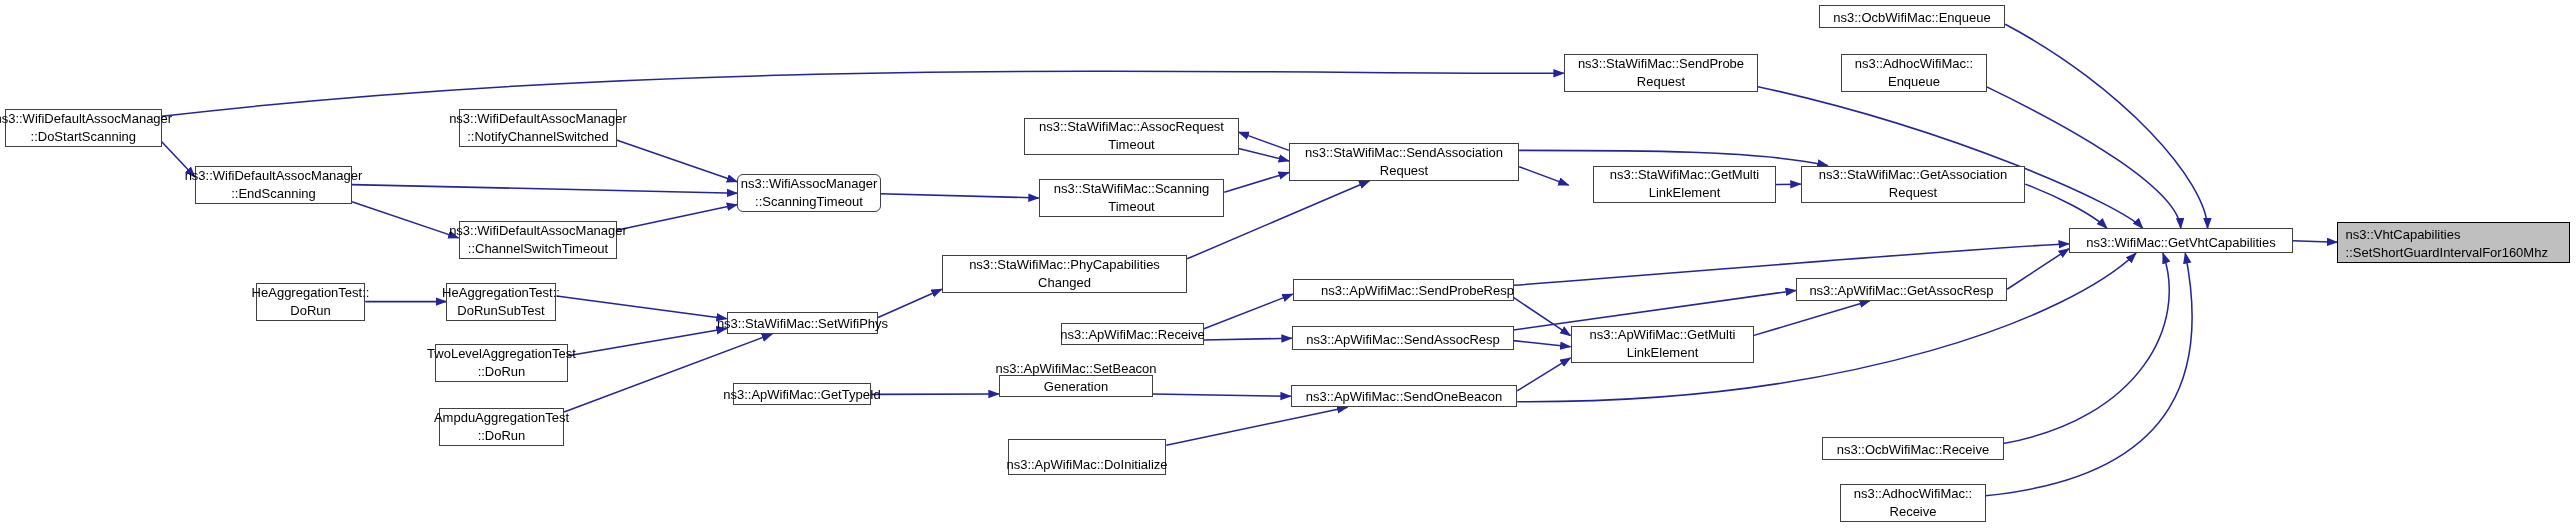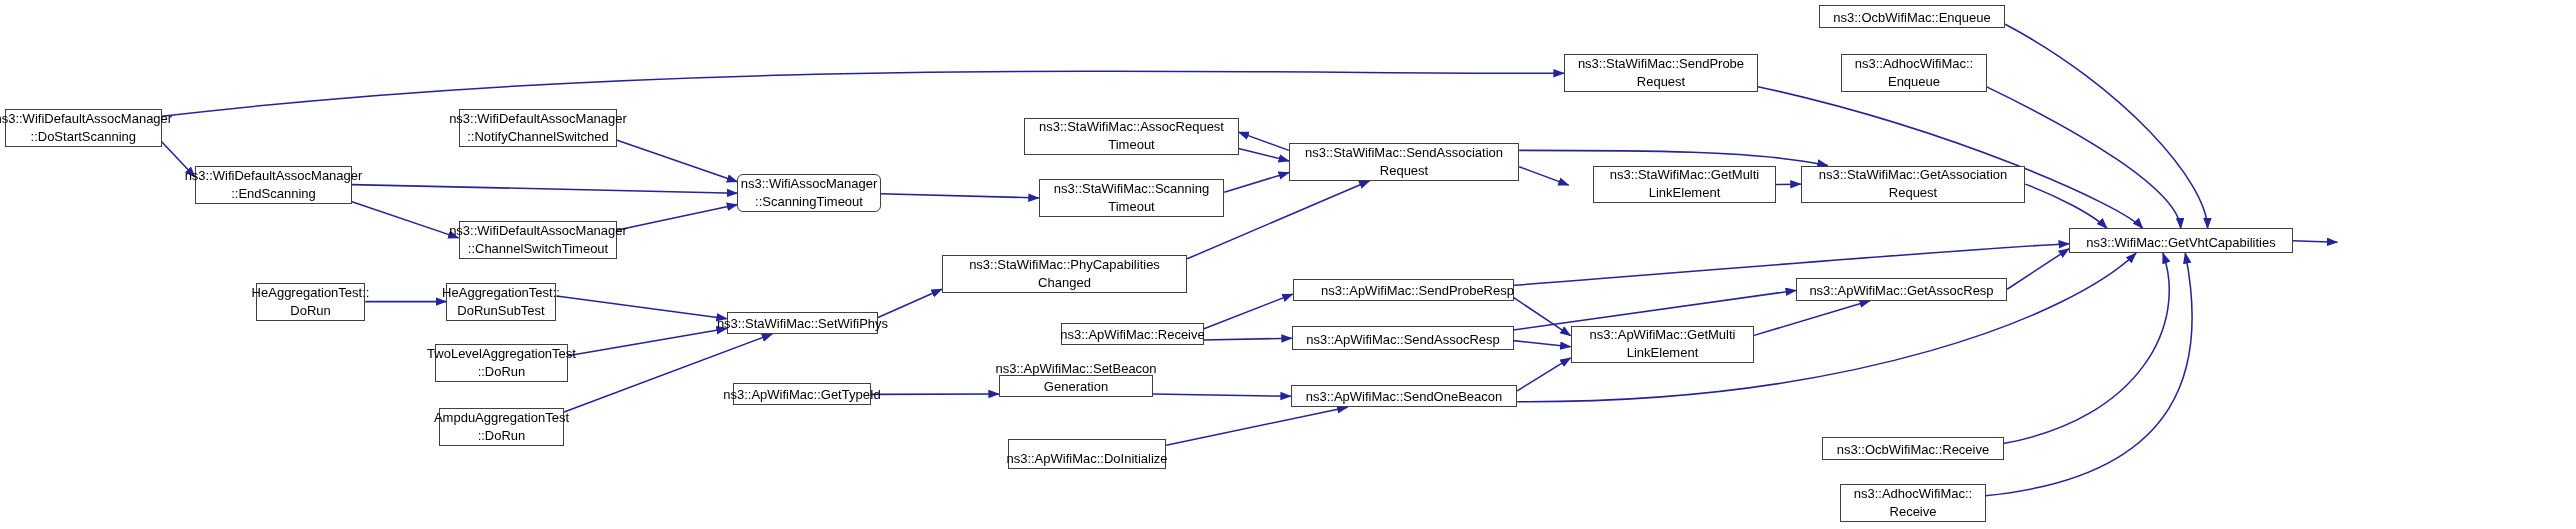--- a/index.html
+++ b/index.html
@@ -118,21 +118,21 @@
       <span>ns3::StaWifiMac::PhyCapabilities</span>
       <span>Changed</span>
     </div>
     <div class="node" style="left: 1061px; top: 323px; width: 143px; height: 22px;">
       <span>ns3::ApWifiMac::Receive</span>
     </div>
     <div class="node" style="left: 999px; top: 375px; width: 154px; height: 22px;">
       <span>ns3::ApWifiMac::SetBeacon</span>
       <span>Generation</span>
     </div>
-    <div class="node" style="left: 1008px; top: 439px; width: 158px; height: 30px;">
+    <div class="node" style="left: 1008px; top: 439px; width: 158px; height: 36px;">
       <span>ns3::ApWifiMac::DoInitialize</span>
     </div>
     <div class="node" style="left: 1289px; top: 143px; width: 230px; height: 38px;">
       <span>ns3::StaWifiMac::SendAssociation</span>
       <span>Request</span>
     </div>
     <div class="node" style="left: 1564px; top: 54px; width: 194px; height: 38px;">
       <span>ns3::StaWifiMac::SendProbe</span>
       <span>Request</span>
     </div>
@@ -170,14 +170,18 @@
     <div class="node" style="left: 1822px; top: 437px; width: 182px; height: 23px;">
       <span>ns3::OcbWifiMac::Receive</span>
     </div>
     <div class="node" style="left: 1840px; top: 484px; width: 146px; height: 38px;">
       <span>ns3::AdhocWifiMac::</span>
       <span>Receive</span>
     </div>
     <div class="node" style="left: 2069px; top: 228px; width: 224px; height: 25px;">
       <span>ns3::WifiMac::GetVhtCapabilities</span>
     </div>
+    <div class="node hl" style="left: 2337px; top: 222px; width: 233px; height: 41px;">
+      <span>ns3::VhtCapabilities</span>
+      <span>::SetShortGuardIntervalFor160Mhz</span>
+    </div>
   </div>
 
 
 </body></html>

